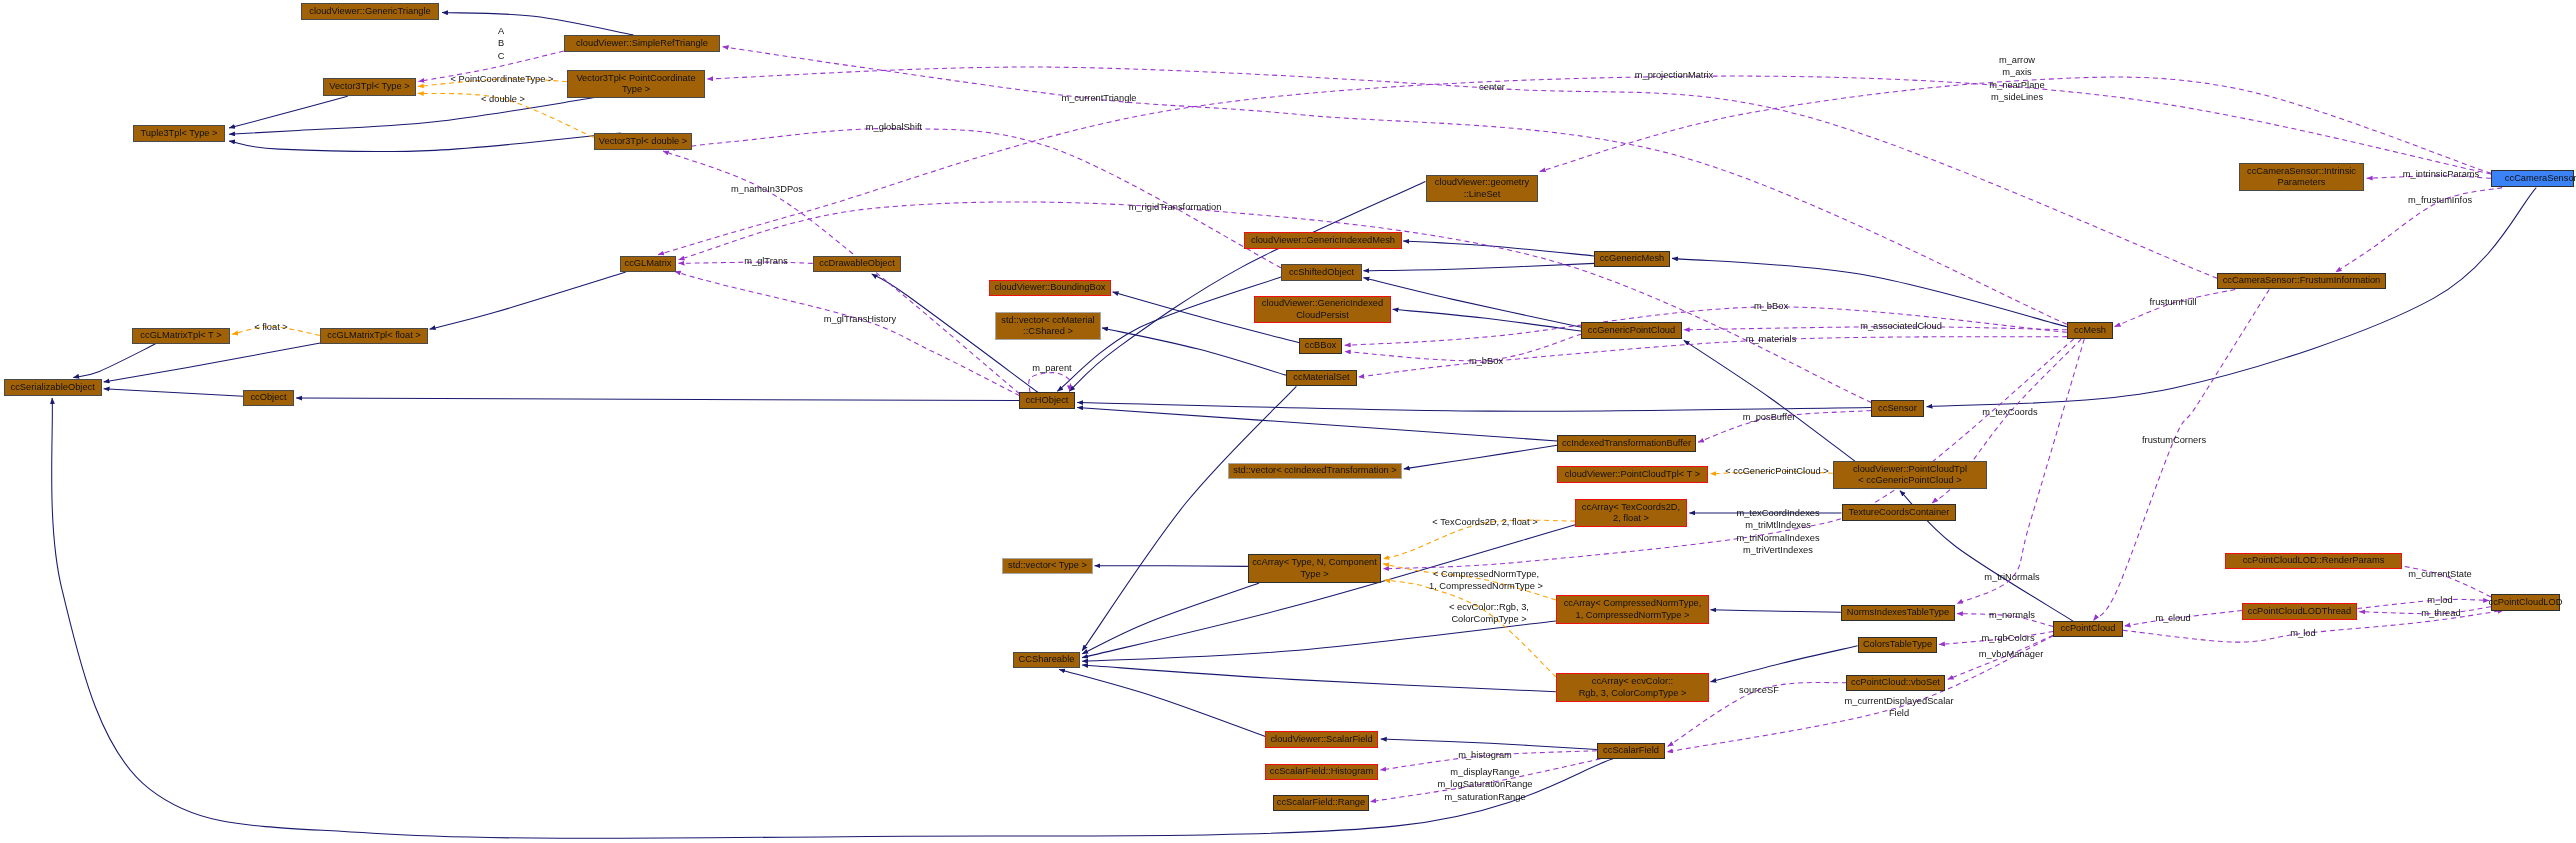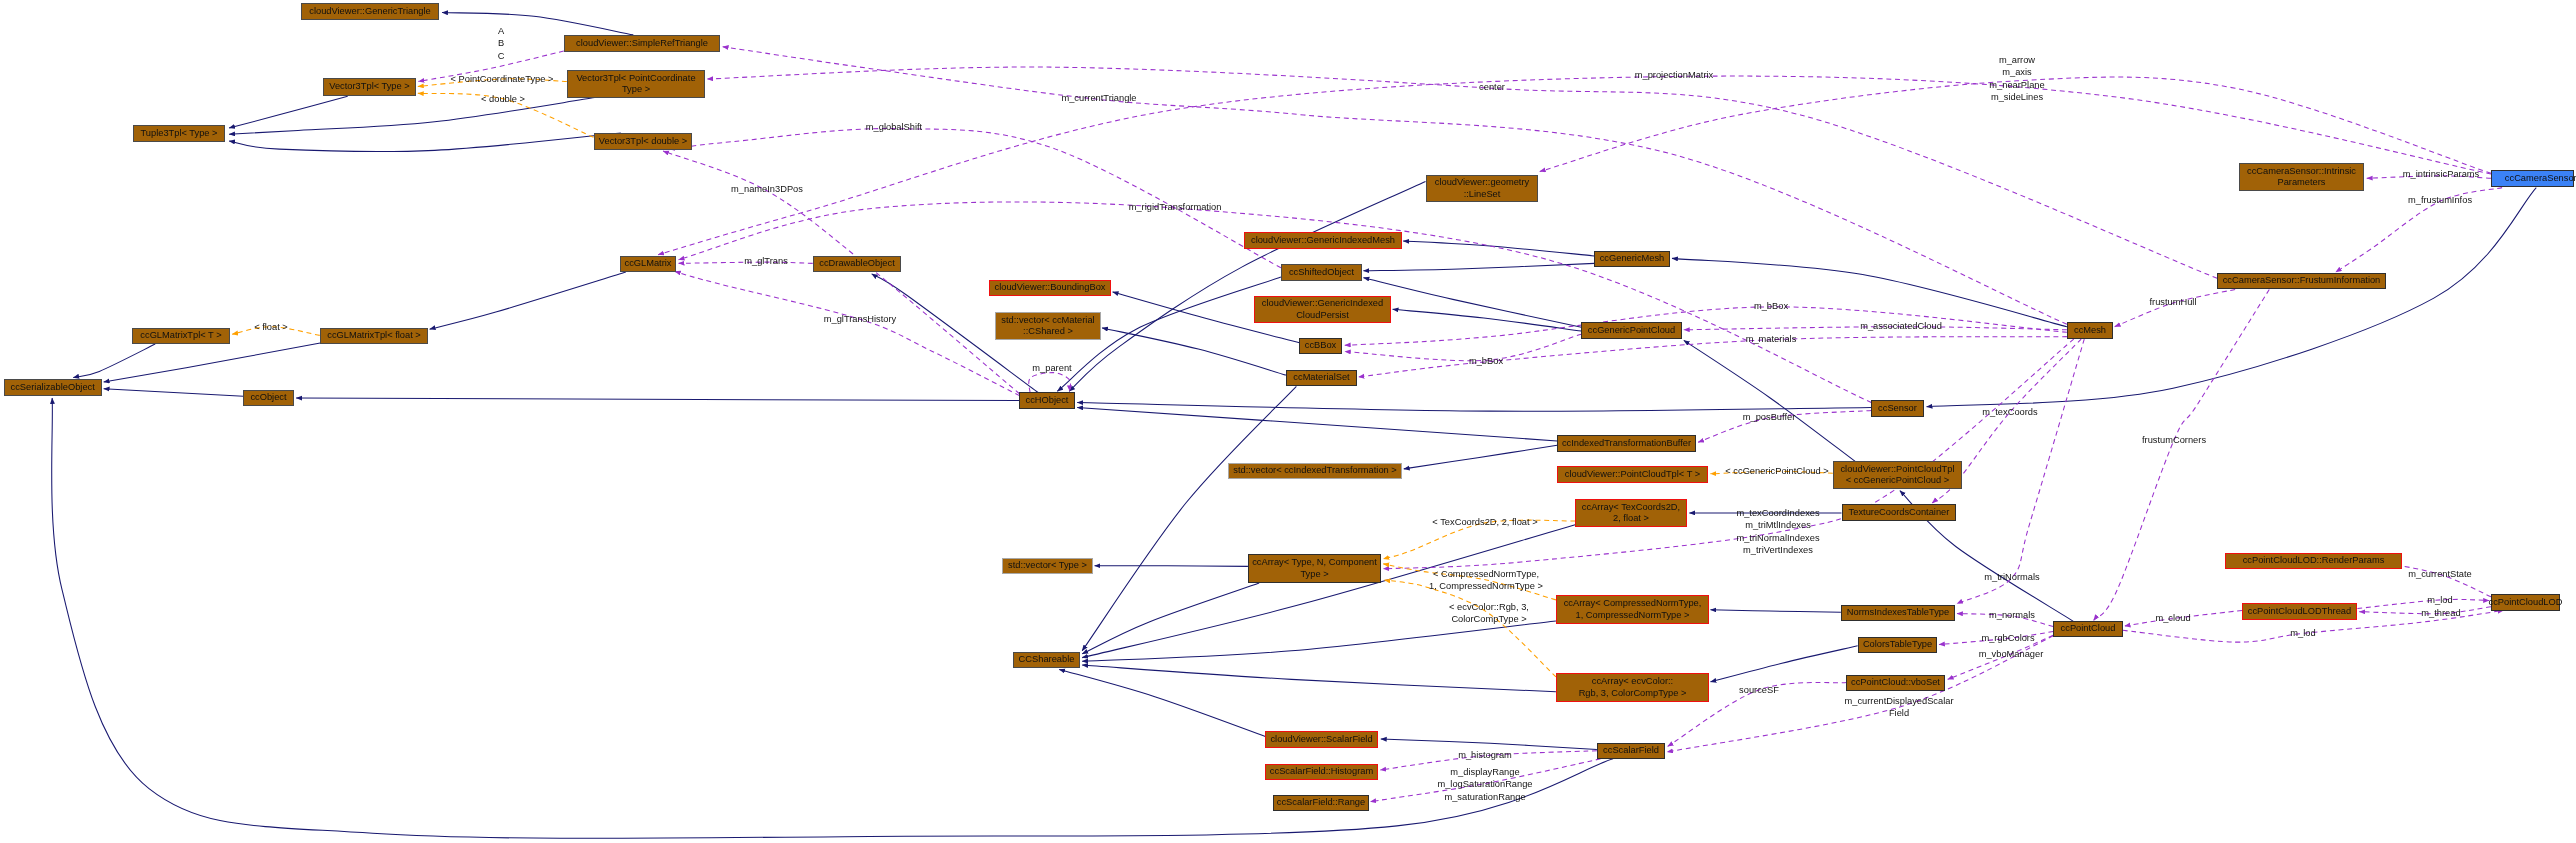--- a/index.html
+++ b/index.html
@@ -201,21 +201,21 @@
     <div class="node bold" style="left: 1594px; top: 251px; width: 76px; min-height: 16px;">ccGenericMesh</div>
     <div class="node bold" style="left: 1581px; top: 322px; width: 101px; min-height: 17px;">ccGenericPointCloud</div>
     <div class="node bold" style="left: 1299px; top: 338px; width: 43px; min-height: 16px;">ccBBox</div>
     <div class="node bold" style="left: 1286px; top: 370px; width: 71px; min-height: 16px;">ccMaterialSet</div>
     <div class="node bold" style="left: 2067px; top: 322px; width: 46px; min-height: 17px;">ccMesh</div>
     <div class="node bold" style="left: 2217px; top: 273px; width: 169px; min-height: 16px;">ccCameraSensor::FrustumInformation</div>
     <div class="node bold" style="left: 1871px; top: 400px; width: 53px; min-height: 17px;">ccSensor</div>
     <div class="node bold" style="left: 1557px; top: 435px; width: 139px; min-height: 17px;">ccIndexedTransformationBuffer</div>
     <div class="node ltgray" style="left: 1228px; top: 463px; width: 174px; min-height: 16px;">std::vector&lt; ccIndexedTransformation &gt;</div>
     <div class="node red" style="left: 1557px; top: 466px; width: 151px; min-height: 17.4px;">cloudViewer::PointCloudTpl&lt; T &gt;</div>
-    <div class="node plain" style="left: 1833px; top: 461px; width: 129px; min-height: 28px;">cloudViewer::PointCloudTpl
+    <div class="node plain" style="left: 1833px; top: 461px; width: 154px; min-height: 28px;">cloudViewer::PointCloudTpl
 &lt; ccGenericPointCloud &gt;</div>
     <div class="node bold" style="left: 1842px; top: 504px; width: 114px; min-height: 17.4px;">TextureCoordsContainer</div>
     <div class="node red" style="left: 1575px; top: 499px; width: 112px; min-height: 28px;">ccArray&lt; TexCoords2D,
 2, float &gt;</div>
     <div class="node ltgray" style="left: 1002px; top: 558px; width: 91px; min-height: 15.5px;">std::vector&lt; Type &gt;</div>
     <div class="node bold" style="left: 1248px; top: 554px; width: 133px; min-height: 29px;">ccArray&lt; Type, N, Component
 Type &gt;</div>
     <div class="node red" style="left: 1556px; top: 595px; width: 153px; min-height: 29px;">ccArray&lt; CompressedNormType,
 1, CompressedNormType &gt;</div>
     <div class="node bold" style="left: 1841px; top: 605px; width: 114px; min-height: 16px;">NormsIndexesTableType</div>

